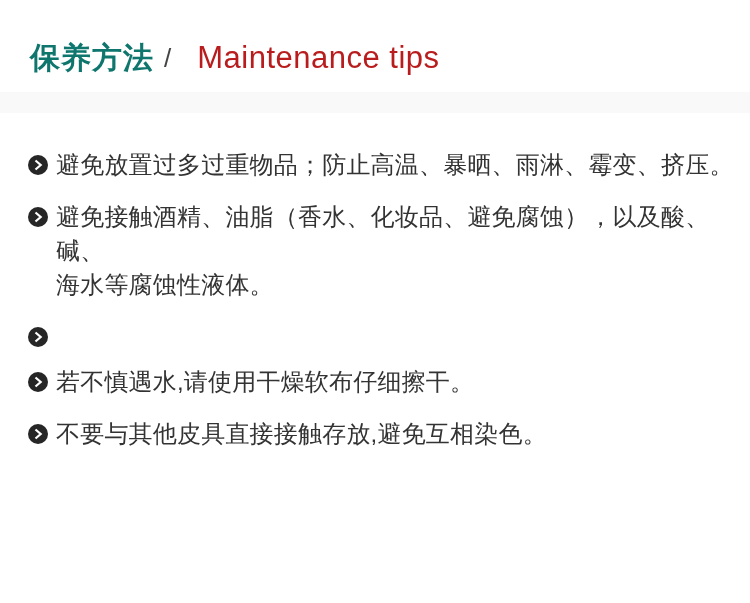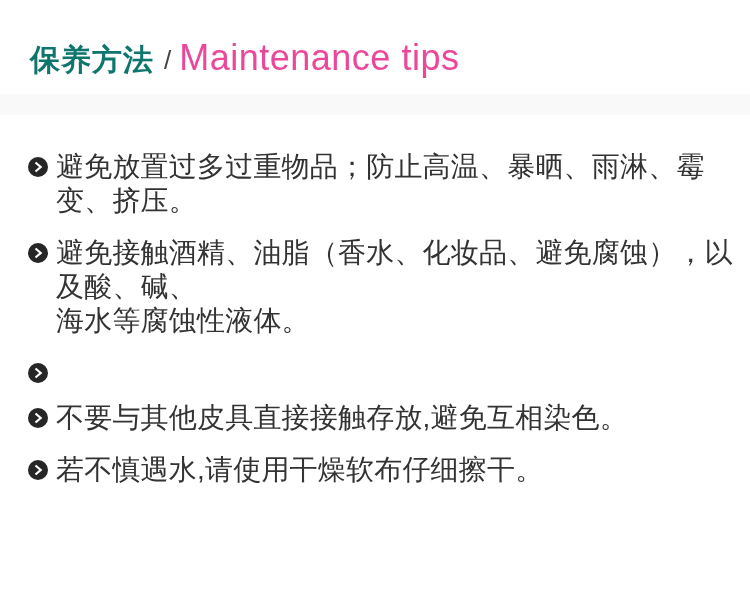--- a/index.html
+++ b/index.html
@@ -24,24 +24,25 @@
     letter-spacing: 1px;
   }
   .title-sep {
     font-size: 26px;
     font-weight: 300;
     color: #444444;
     margin: 0 8px 0 10px;
     vertical-align: 1px;
   }
   .title-en {
-    font-size: 36px;
+    font-size: 31px;
     font-weight: 300;
-    color: #ec4899;
+    color: #b91c1c;
     letter-spacing: 0.5px;
+    margin-left: 18px;
   }
   .divider {
     height: 21px;
     background: #f9f9f9;
     margin-top: 11px;
   }
   .list {
     padding: 35px 16px 0 28px;
   }
   .item {
@@ -50,21 +51,21 @@
     margin-bottom: 18px;
   }
   .bullet {
     flex: 0 0 20px;
     width: 20px;
     height: 20px;
     margin: 7px 8px 0 0;
   }
   .bullet svg { display: block; }
   .tip-text {
-    font-size: 28px;
+    font-size: 24px;
     line-height: 34px;
     color: #333333;
     white-space: pre-line;
     letter-spacing: 0.2px;
   }
 </style>
 </head>
 <body>
 
 <div class="page">
@@ -108,27 +109,27 @@
     </div>
 
 
     <div class="item">
       <span class="bullet">
         <svg width="20" height="20" viewBox="0 0 20 20">
             <circle cx="10" cy="10" r="10" fill="#262626"></circle>
             <polyline points="7.5,5.5 12.7,10 7.5,14.5" fill="none" stroke="#ffffff" stroke-width="2.2"></polyline>
           </svg>
       </span>
-      <span class="tip-text">不要与其他皮具直接接触存放,避免互相染色。</span>
+      <span class="tip-text">若不慎遇水,请使用干燥软布仔细擦干。</span>
     </div>
 
     <div class="item">
       <span class="bullet">
         <svg width="20" height="20" viewBox="0 0 20 20">
             <circle cx="10" cy="10" r="10" fill="#262626"></circle>
             <polyline points="7.5,5.5 12.7,10 7.5,14.5" fill="none" stroke="#ffffff" stroke-width="2.2"></polyline>
           </svg>
       </span>
-      <span class="tip-text">若不慎遇水,请使用干燥软布仔细擦干。</span>
+      <span class="tip-text">不要与其他皮具直接接触存放,避免互相染色。</span>
     </div>
 
   </div>
 </div>
 
 </body></html>

